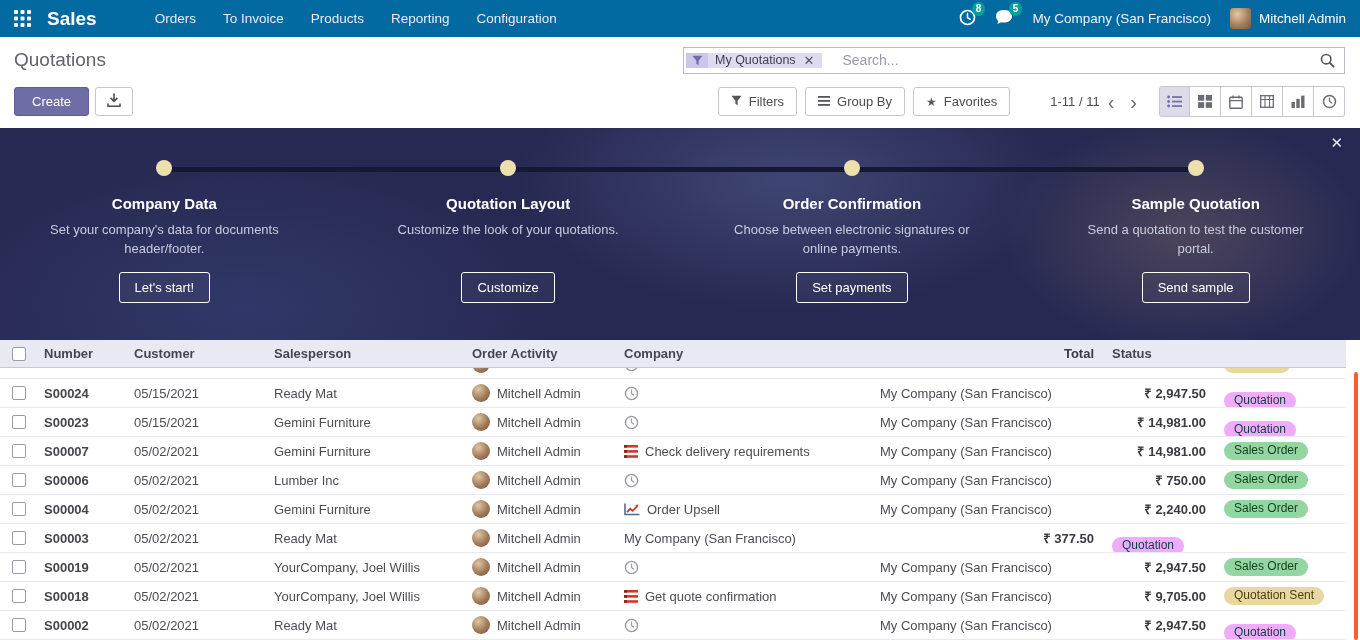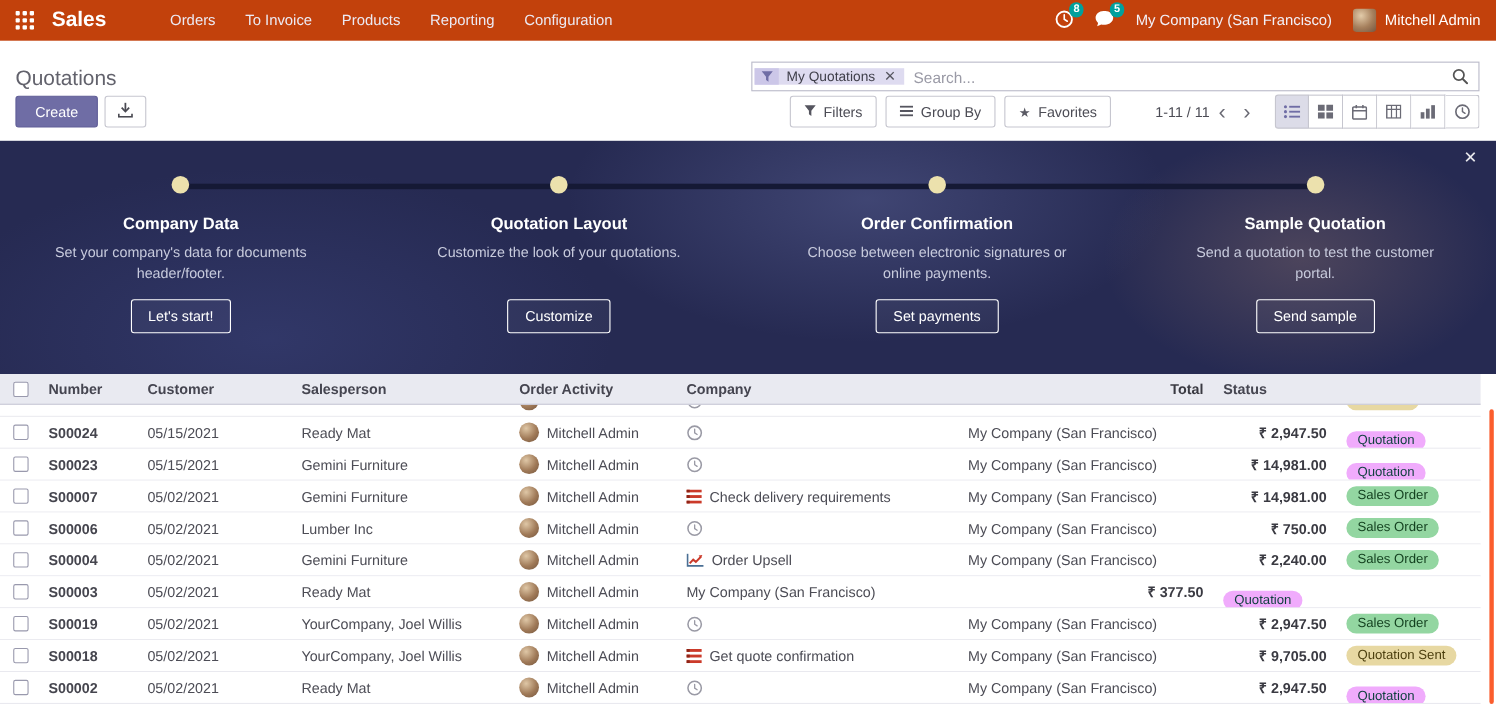--- a/index.html
+++ b/index.html
@@ -6,48 +6,48 @@
   html, body { margin:0; padding:0; }
   body {
     width:1360px; height:640px; overflow:hidden;
     font-family:"Liberation Sans", sans-serif;
     background:#fff; position:relative;
   }
   button { font-family:inherit; cursor:pointer; }
 
   
   .navbar {
-    height:37px; background:#c2410c; color:#fff;
+    height:37px; background:#0369a1; color:#fff;
     display:flex; align-items:center; justify-content:space-between;
     padding:0 14px 0 10px;
   }
   .nav-left { display:flex; align-items:center; }
   .apps-btn { background:none; border:none; padding:2px 4px; display:flex; }
   .app-name { font-size:19px; font-weight:700; margin:0 58px 0 12px; color:#fff; cursor:pointer; }
   .nav-menu { display:flex; gap:27px; font-size:13.5px; }
   .nav-menu span { color:#eceaf4; cursor:pointer; }
   .nav-right { display:flex; align-items:center; gap:19px; font-size:13.5px; }
   .icon-wrap { position:relative; display:flex; align-items:center; cursor:pointer; }
   .badge-count {
     position:absolute; top:-7px; right:-9px; background:#00a09d; color:#fff;
     font-size:10px; font-weight:700; border-radius:8px; padding:1px 4px; line-height:1.2;
   }
   .company-name { color:#f2f0f8; cursor:pointer; }
   .user-menu { display:flex; align-items:center; gap:8px; cursor:pointer; }
   .avatar-nav { width:21px; height:21px; border-radius:3px;
     background: radial-gradient(circle at 35% 30%, #e2cba9, #a57f5c 55%, #755640); }
 
   
-  .control-panel { height:46px; display:flex; align-items:flex-end; justify-content:space-between; padding:0 15px 0 14px; }
+  .control-panel { height:46px; display:flex; align-items:center; justify-content:space-between; padding:0 15px 0 14px; }
   .page-title { font-size:19px; font-weight:400; color:#62626c; margin:0; }
   .search-box {
     width:662px; height:27px; border:1px solid #babac9; background:#fff;
     display:flex; align-items:center; padding:1px 2px;
   }
-  .facet { display:flex; align-items:center; height:15px; background:#dedbf0; margin-right:3px; flex:0 0 auto; }
+  .facet { display:flex; align-items:center; height:15px; background:#dedbf0; margin-right:15px; flex:0 0 auto; }
   .facet-icon-seg { background:#ccc7e8; height:100%; width:22px; display:flex; align-items:center; justify-content:center; }
   .facet-label { padding:0 7px; font-size:12.5px; color:#3f3f4a; white-space:nowrap; }
   .facet-remove { background:none; border:none; padding:0 7px 0 1px; color:#55555f; font-size:13px; line-height:1; }
   .search-input { flex:1; border:none; outline:none; font-size:14px; color:#555; padding:0 6px; min-width:0; }
   .search-input::placeholder { color:#9a9aa6; }
   .search-btn { background:none; border:none; width:30px; display:flex; justify-content:center; align-items:center; }
 
   
   .button-row { height:37px; display:flex; align-items:center; justify-content:space-between; padding:0 15px 0 14px; }
   .br-left { display:flex; align-items:center; gap:6px; }

